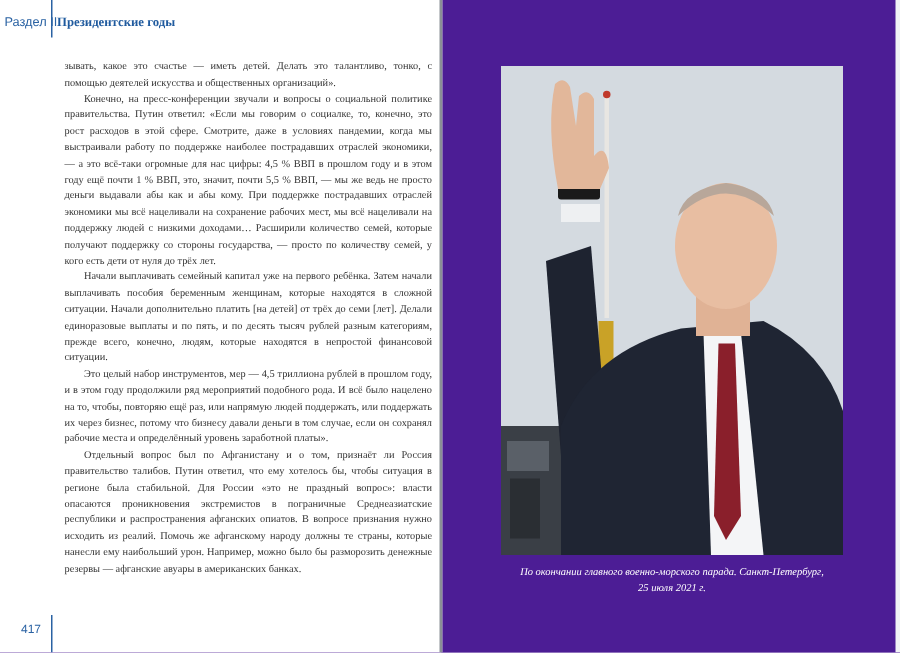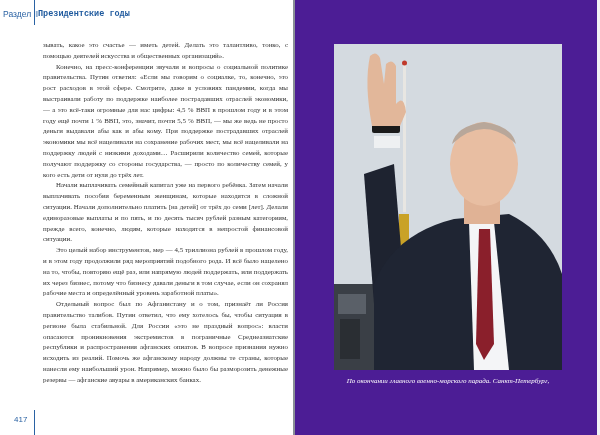--- a/index.html
+++ b/index.html
@@ -19,21 +19,21 @@
       position: absolute; left: 3px; top: 9px;
       font-family: "Liberation Sans", sans-serif; font-size: 8.5px;
       color: #2a62a3;
     }
     .rh-divider {
       position: absolute; left: 34px; top: 0; width: 1px; height: 25px;
       background: #2a62a3;
     }
     .rh-title {
       position: absolute; left: 38px; top: 9px;
-      font-family: Liberation Mono, monospace; font-size: 8.5px; font-weight: bold;
+      font-family: Liberation Serif, serif; font-size: 8.5px; font-weight: bold;
       color: #1f5a9e;
     }
     .body-text {
       position: absolute; left: 43px; top: 40px; width: 245px;
       font-size: 6.9px; line-height: 10.8px; color: #333333;
       text-align: justify;
     }
     .body-text p { margin: 0; text-indent: 13px; }
     .body-text p.cont { text-indent: 0; }
     .folio {
@@ -121,16 +121,17 @@
       <path d="M145 185 L156 185 L160 300 L150 316 L142 300 Z" fill="#8a1f2b"></path>
 
       <rect x="130" y="150" width="36" height="30" fill="#e0b295"></rect>
 
       <ellipse cx="150" cy="120" rx="34" ry="42" fill="#e8bea2"></ellipse>
       <path d="M118 100 Q150 70 182 100 Q178 82 150 78 Q122 82 118 100 Z" fill="#b8a79a"></path>
     </svg>
   </div>
   <div class="caption">
     <div>По окончании главного военно-морского парада. Санкт-Петербург,</div>
+    <div>25 июля 2021 г.</div>
   </div>
 </div>
 
 <div class="right-edge"></div>
 
 </body></html>

